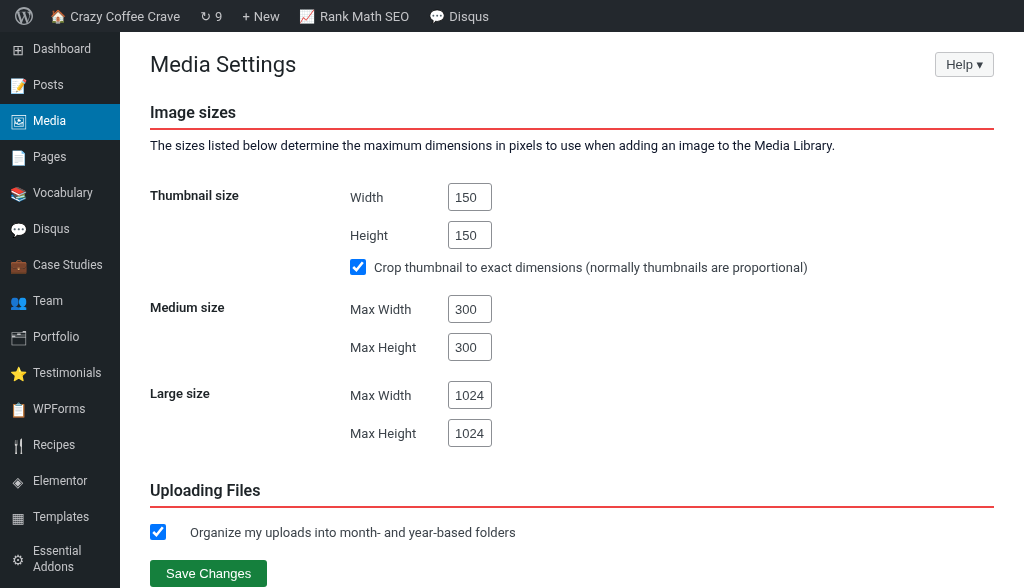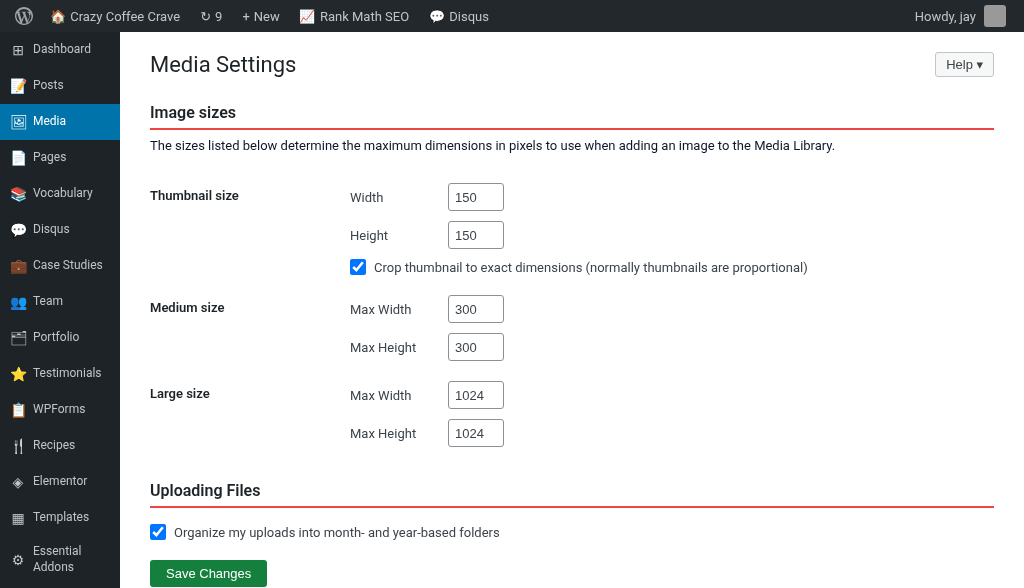--- a/index.html
+++ b/index.html
@@ -119,38 +119,38 @@
     }
     .form-table td { padding: 10px 0; vertical-align: top; }
     .form-table .row-label {
       display: inline-block;
       width: 90px;
       color: #3c434a;
       vertical-align: middle;
       font-size: 13px;
     }
     .form-input {
-      width: 56px;
+      width: 44px;
       height: 28px;
       border: 1px solid #8c8f94;
       border-radius: 3px;
       padding: 0 6px;
       font-size: 13px;
       color: #3c434a;
       background: #fff;
     }
 
     .field-row { display: flex; align-items: center; margin-bottom: 10px; gap: 8px; }
     .field-row:last-child { margin-bottom: 0; }
 
     .checkbox-row { display: flex; align-items: center; gap: 8px; margin-top: 8px; font-size: 13px; }
     .checkbox-row input[type="checkbox"] { margin: 0; width: 16px; height: 16px; }
 
     .uploading-section { margin-top: 10px; }
-    .uploading-checkbox-row { display: flex; align-items: center; gap: 8px; margin: 16px 0 20px 0; font-size: 13px; }
+    .uploading-checkbox-row { display: flex; align-items: center; gap: 24px; margin: 16px 0 20px 0; font-size: 13px; }
     .uploading-checkbox-row input[type="checkbox"] { margin: 0; width: 16px; height: 16px; }
 
     .save-btn {
       background: #15803d;
       color: #fff;
       border: none;
       border-radius: 3px;
       padding: 6px 16px;
       font-size: 13px;
       cursor: pointer;
@@ -181,26 +181,20 @@
     <span>+</span>
     <span>New</span>
   </div>
   <div class="adminbar-item">
     <span>📈</span>
     <span>Rank Math SEO</span>
   </div>
   <div class="adminbar-item">
     <span>💬</span>
     <span>Disqus</span>
-  </div>
-  <div class="adminbar-right">
-    <div class="adminbar-item">
-      <span>Howdy, jay</span>
-      <span style="width:22px;height:22px;background:#999;border-radius:3px;display:inline-block;margin-left:4px;"></span>
-    </div>
   </div>
 </div>
 
 <div id="wpwrap">
 
   <div id="adminmenu">
     <div class="menu-item">
       <span class="menu-icon">⊞</span>
       <span class="menu-label">Dashboard</span>
     </div>

